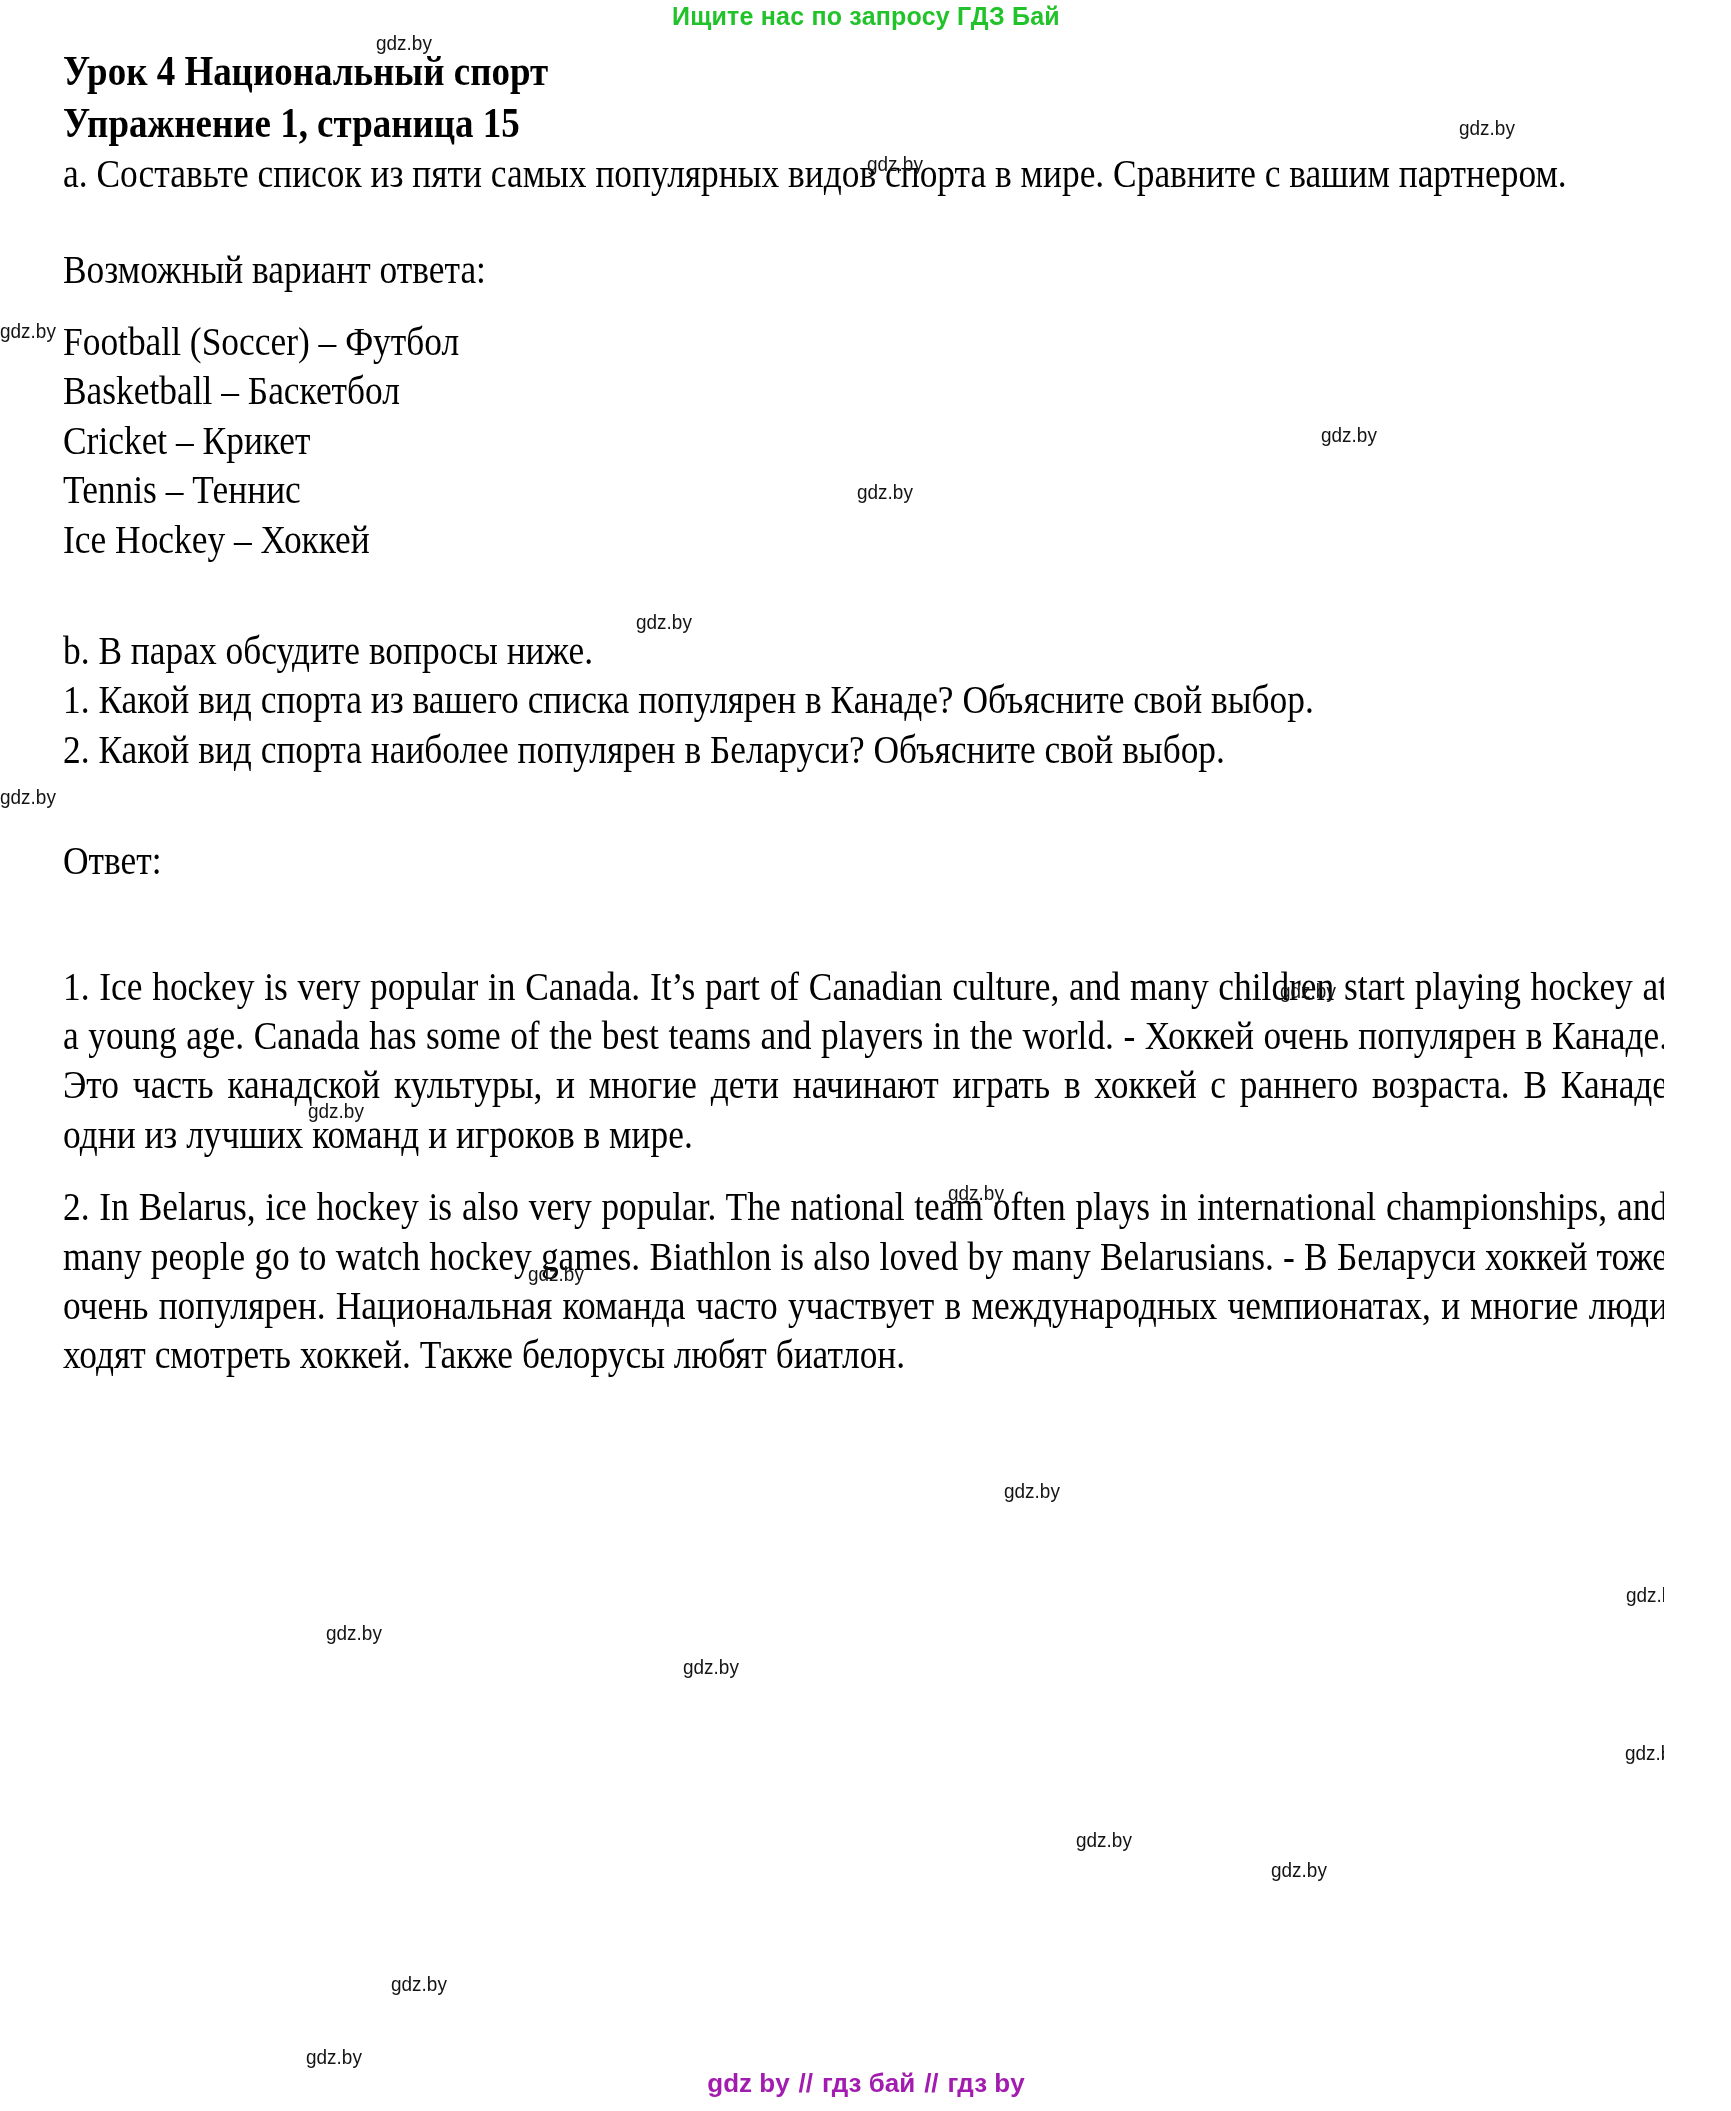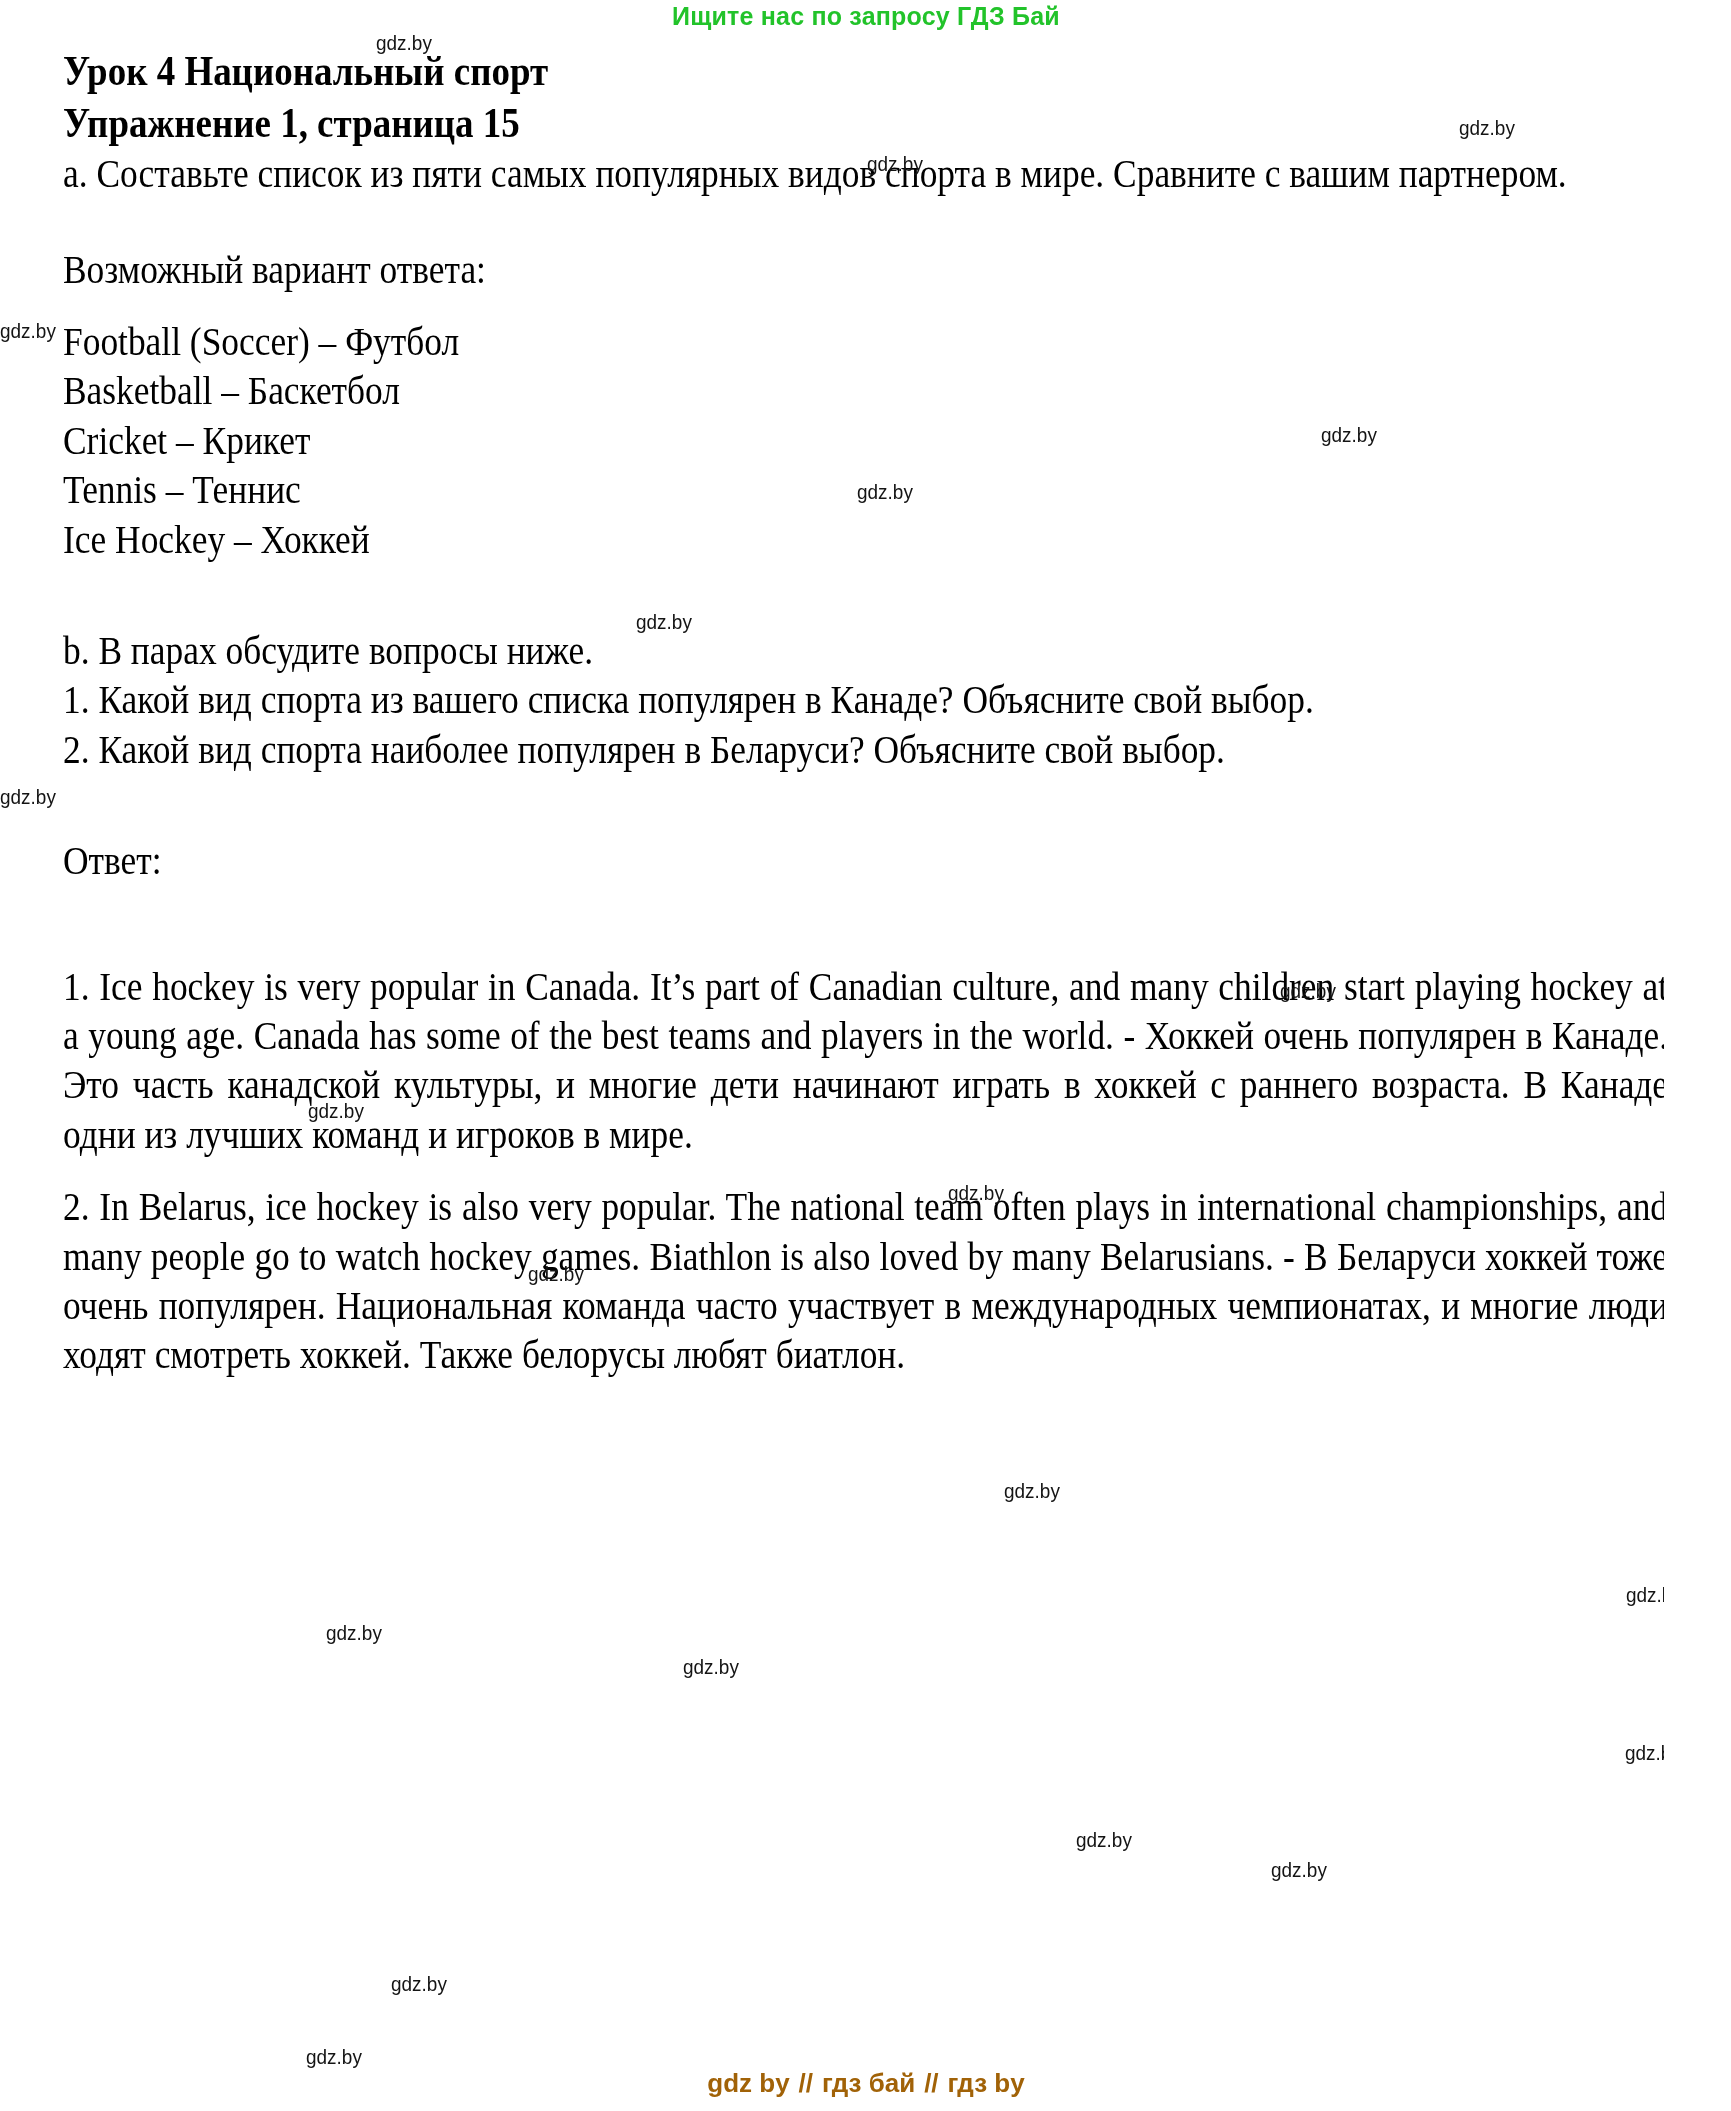--- a/index.html
+++ b/index.html
@@ -92,21 +92,21 @@
   
   .footer {
     position: absolute;
     left: 0;
     bottom: 12.4px;
     width: 1732px;
     text-align: center;
     font-family: "Liberation Sans", "DejaVu Sans", sans-serif;
     font-weight: 700;
     font-size: 26px;
-    color: #a16207;
+    color: #a21caf;
     white-space: nowrap;
   }
   .footer .sep { padding: 0 8.9px; }
 </style>
 </head>
 <body>
 
 <div id="page">
 
   <div class="promo-banner">Ищите нас по запросу ГДЗ Бай</div>

